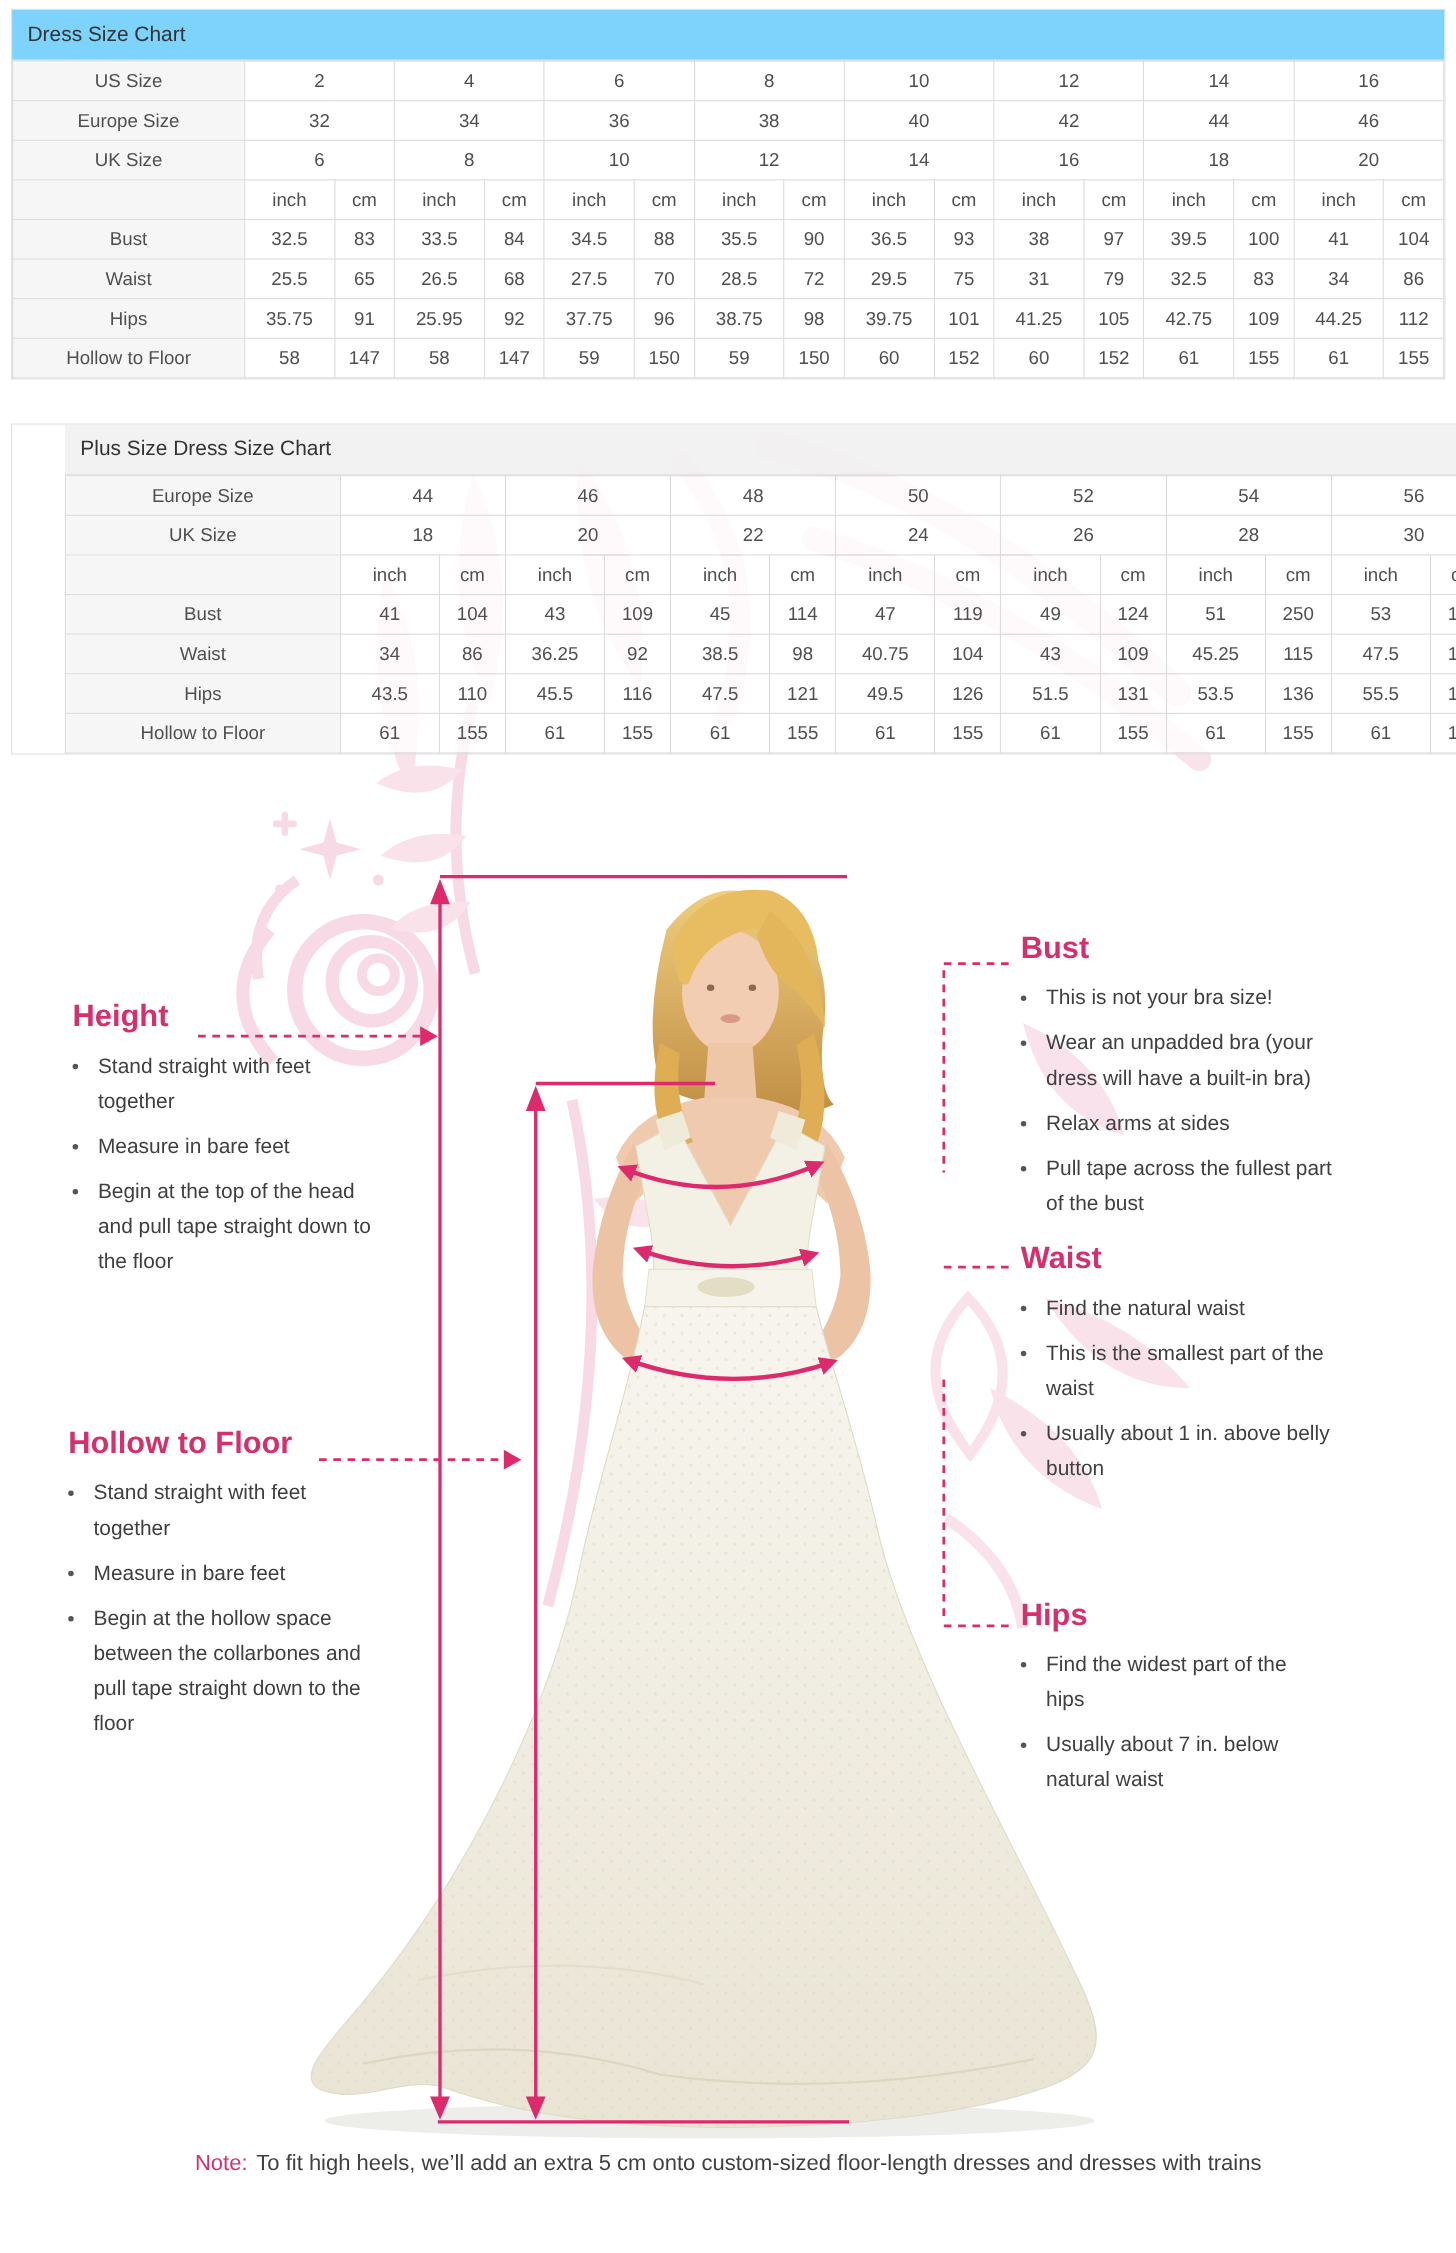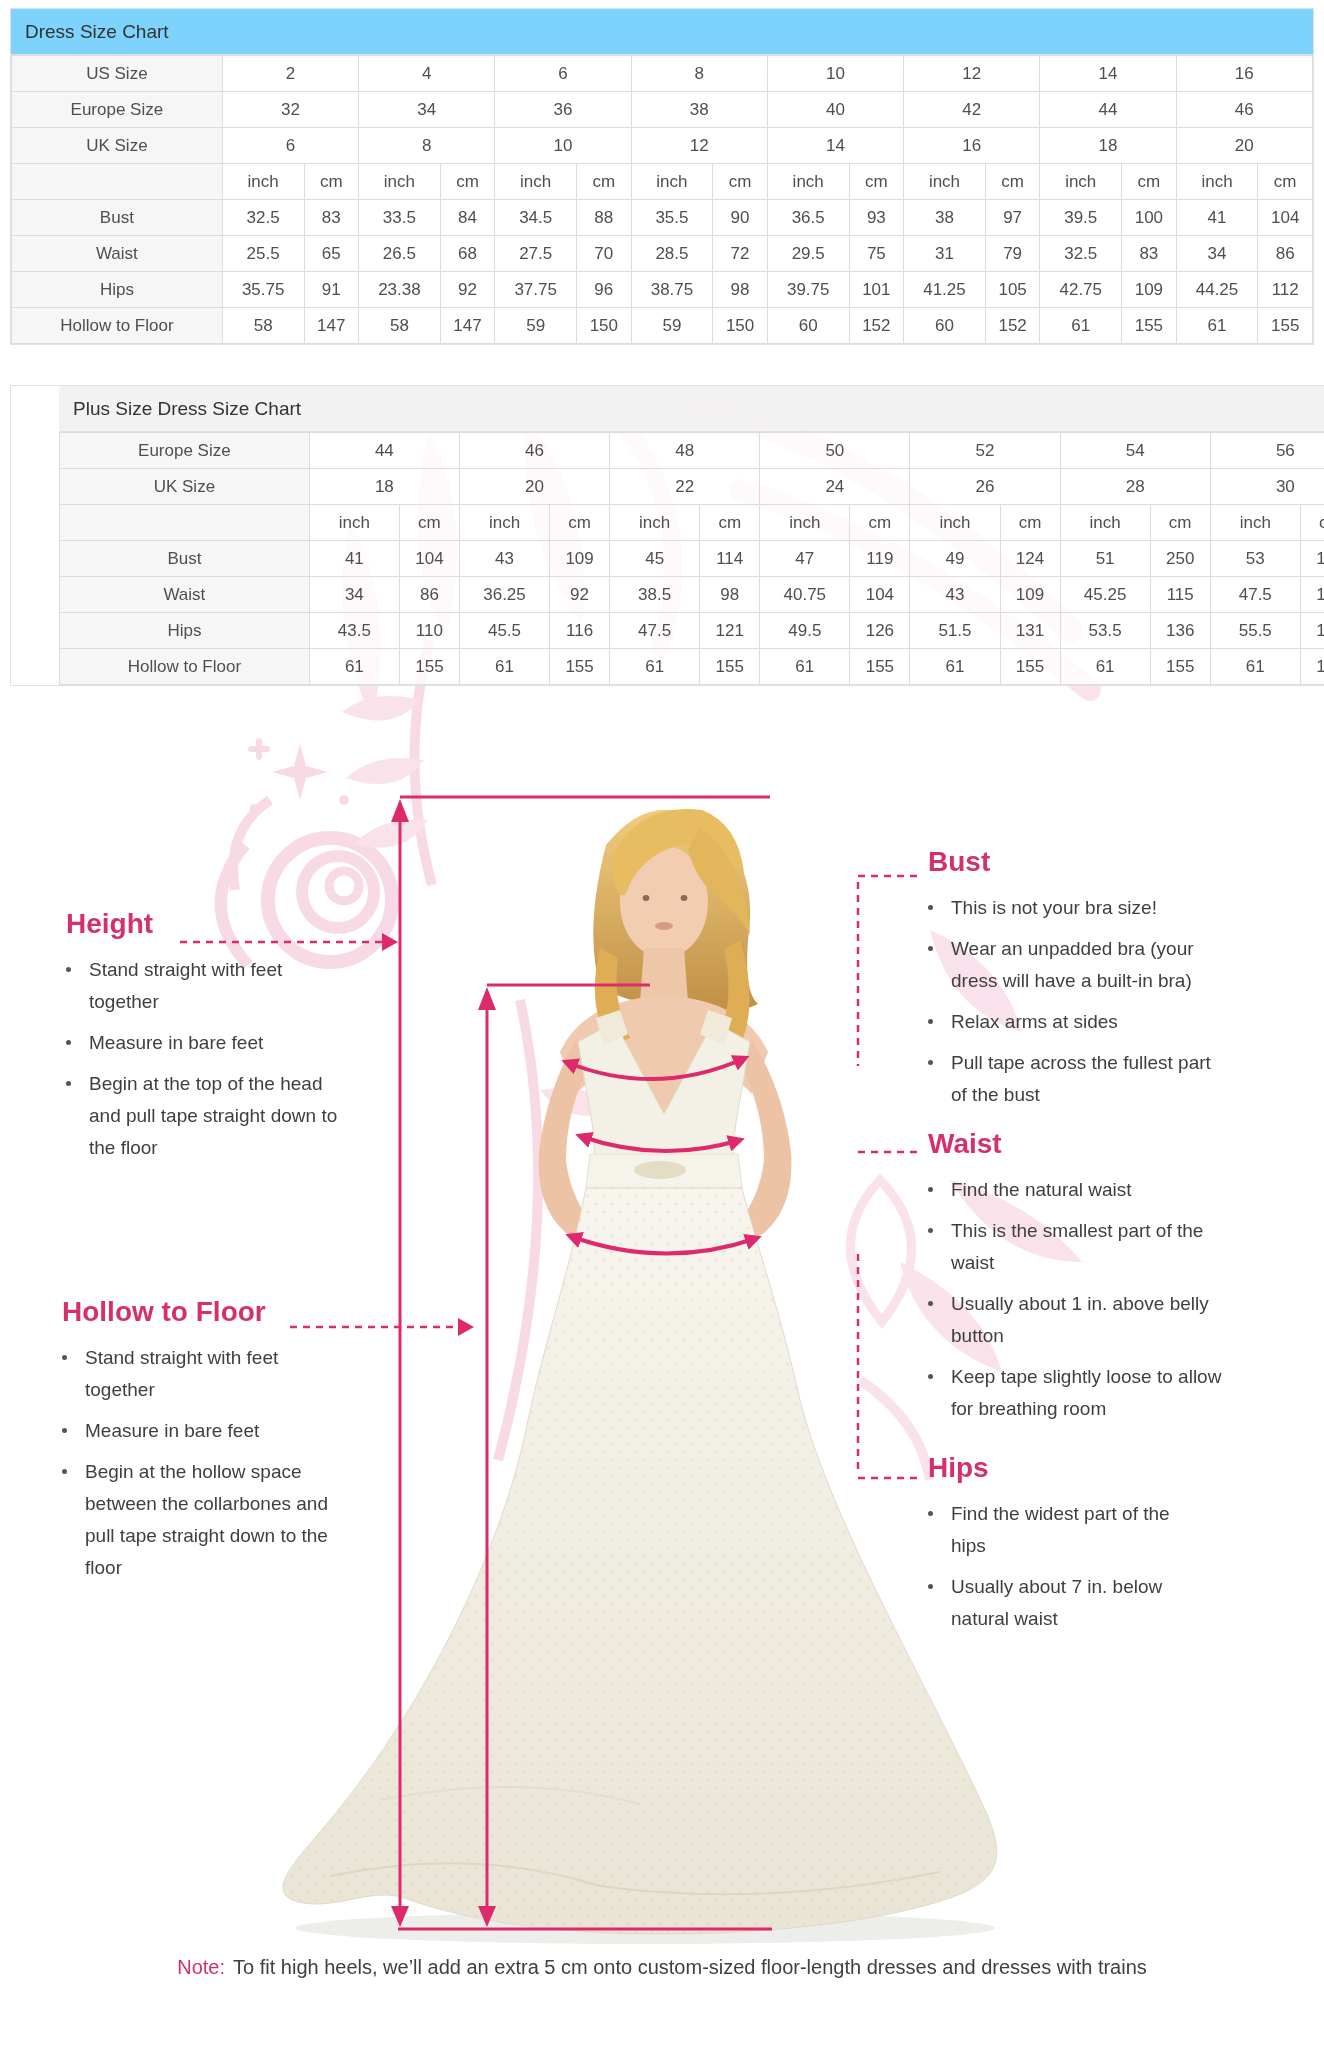--- a/index.html
+++ b/index.html
@@ -193,21 +193,21 @@
             <td>79</td>
             <td>32.5</td>
             <td>83</td>
             <td>34</td>
             <td>86</td>
           </tr>
           <tr>
             <th class="rowlabel">Hips</th>
             <td>35.75</td>
             <td>91</td>
-            <td>23.38</td>
+            <td>25.95</td>
             <td>92</td>
             <td>37.75</td>
             <td>96</td>
             <td>38.75</td>
             <td>98</td>
             <td>39.75</td>
             <td>101</td>
             <td>41.25</td>
             <td>105</td>
             <td>42.75</td>
@@ -531,24 +531,20 @@
           <span class="g-txt">Find the natural waist</span>
         </div>
         <div class="g-item">
           <span class="g-dot"></span>
           <span class="g-txt">This is the smallest part of the waist</span>
         </div>
         <div class="g-item">
           <span class="g-dot"></span>
           <span class="g-txt">Usually about 1 in. above belly button</span>
         </div>
-        <div class="g-item">
-          <span class="g-dot"></span>
-          <span class="g-txt">Keep tape slightly loose to allow for breathing room</span>
-        </div>
       </div>
   </div>
 
   <div class="g-block" id="blk-hips">
     <div class="g-head">Hips</div>
     <div>
         <div class="g-item">
           <span class="g-dot"></span>
           <span class="g-txt">Find the widest part of the hips</span>
         </div>

